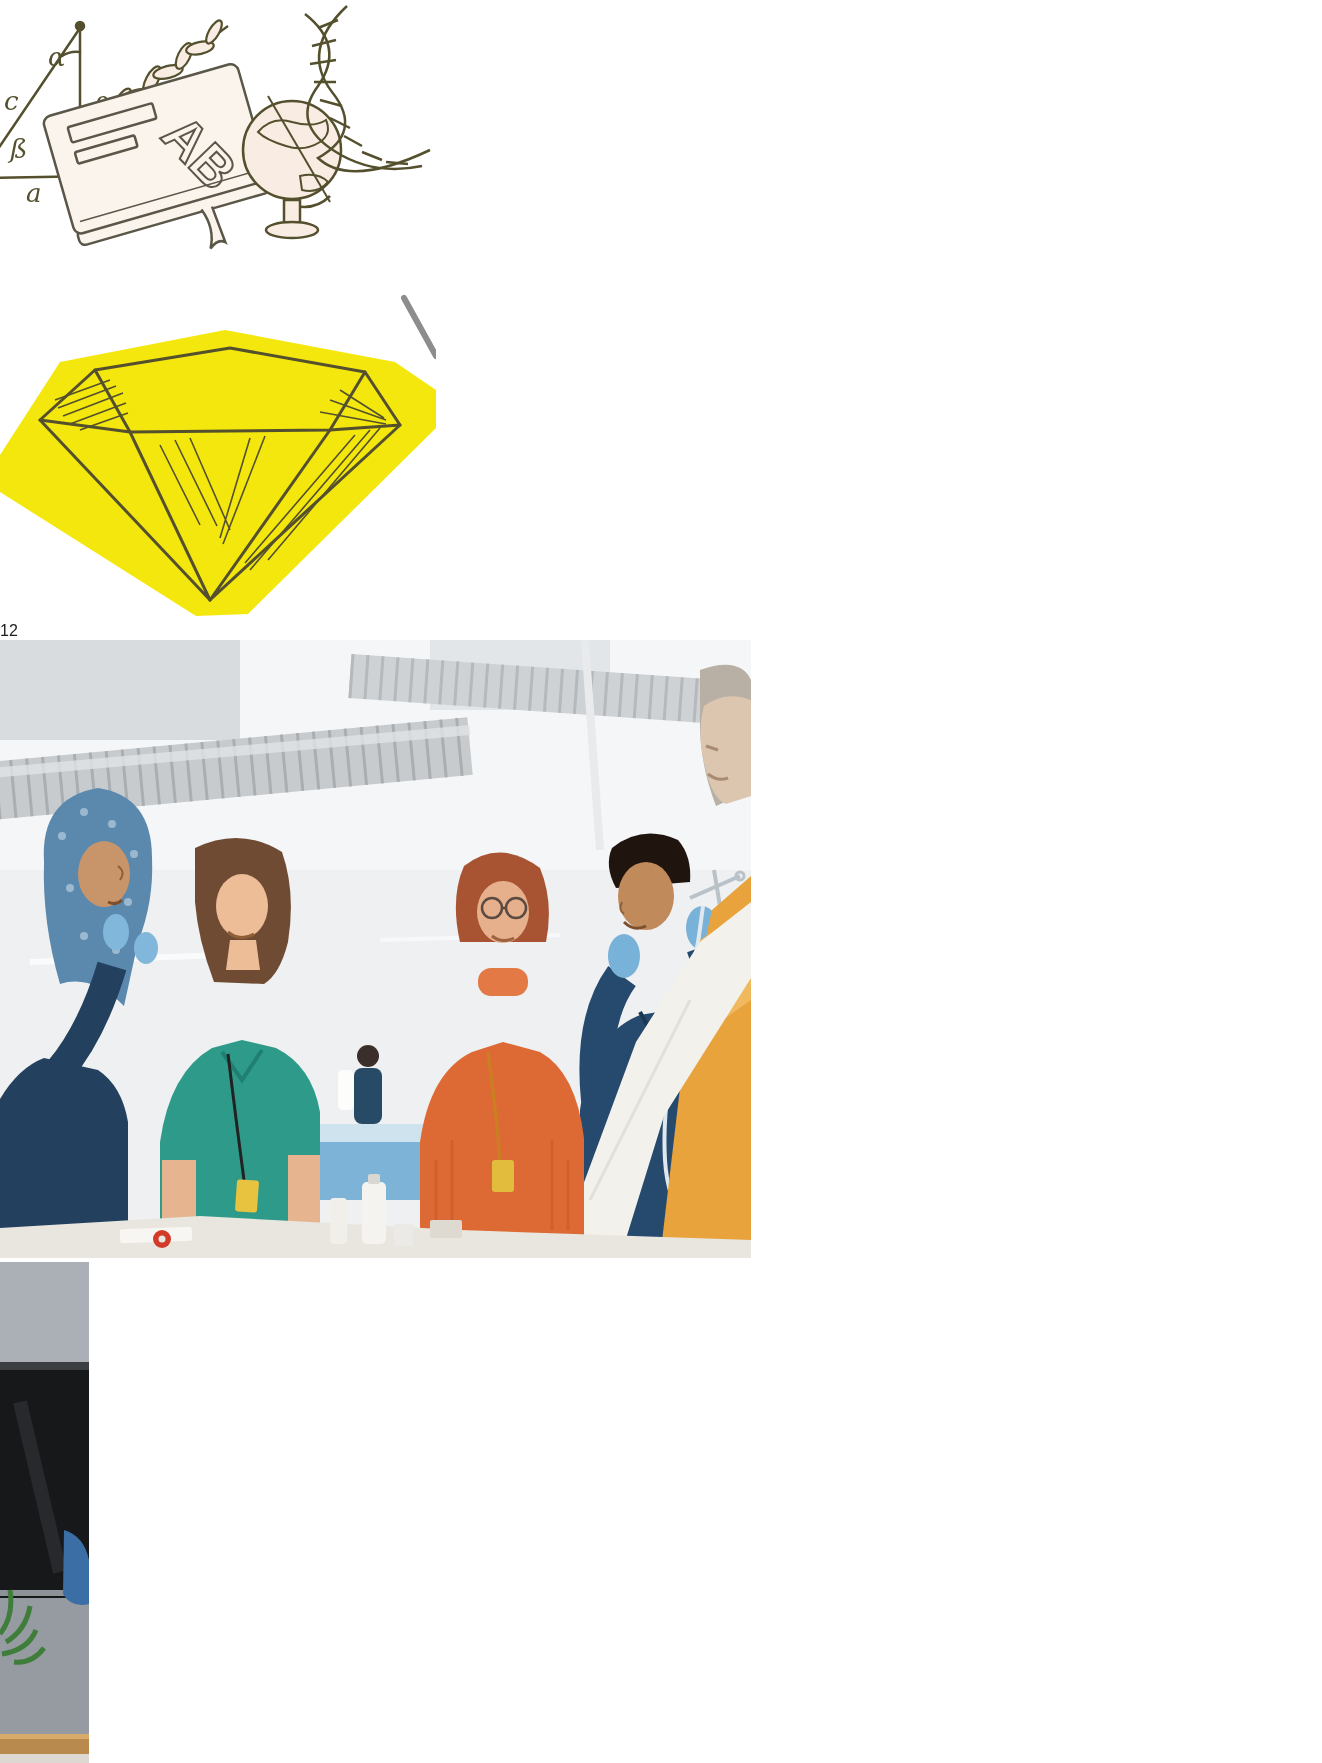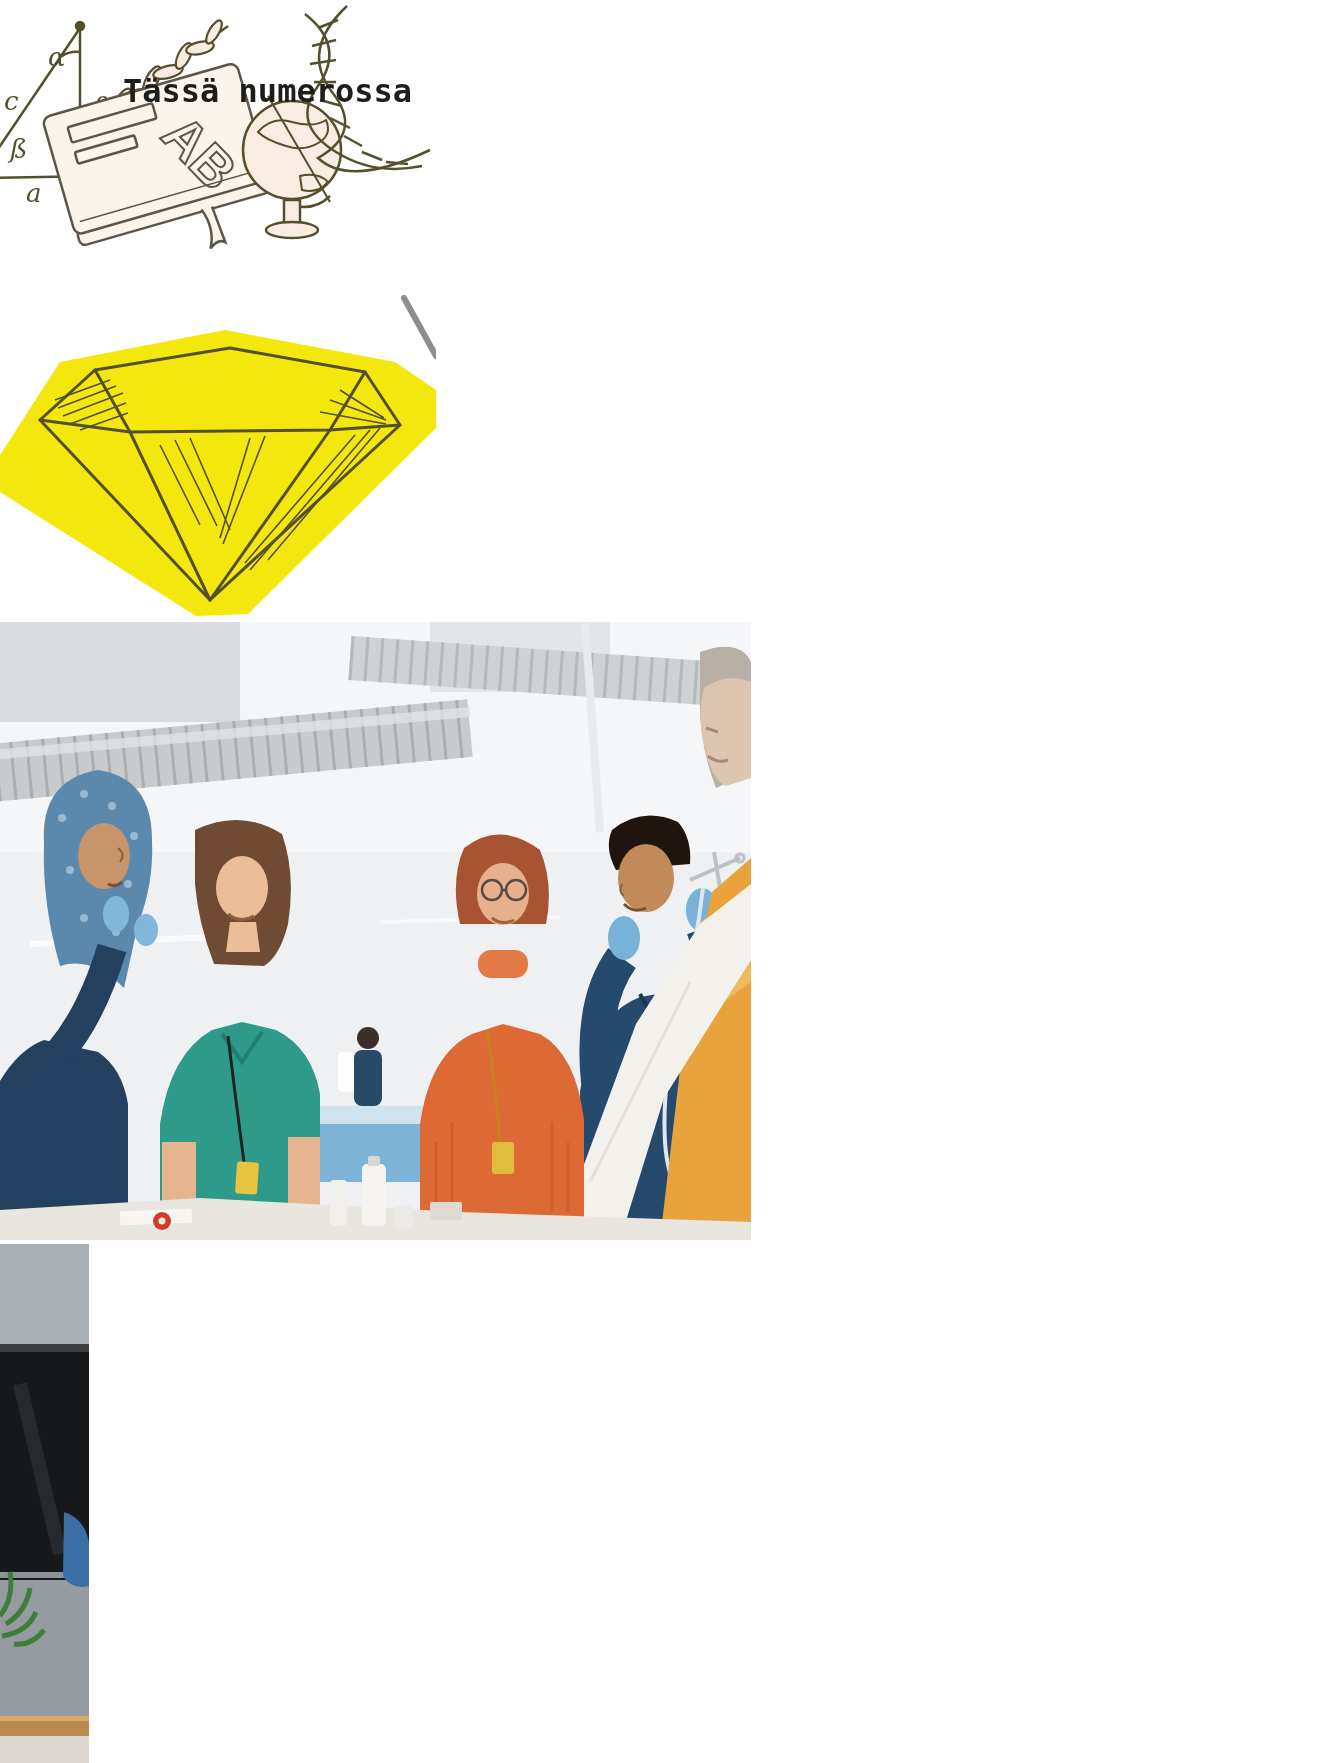--- a/index.html
+++ b/index.html
@@ -21,21 +21,20 @@
   .img-num.dark{left:252px;color:#1c1c1a;}
   .img-num.light{left:512px;color:#ffffff;}
   
   .footer-rule{position:absolute;left:0;top:1699px;width:52px;height:2px;background:#4a4a48;}
 </style>
 </head>
 <body>
 
 <div class="page">
 
-  <h1 class="page-title">Tässä numerossa</h1>
 
   <div class="img left-img">
     <svg width="436" height="618" viewBox="0 0 436 618">
 
       <polygon points="0,455 60,362 225,330 395,362 436,390 436,428 248,614 196,616 0,492" fill="#f4e70e"></polygon>
 
       <g stroke="#54502d" fill="none" stroke-width="3" stroke-linejoin="round" stroke-linecap="round">
         <path d="M95,370 L230,348 L365,372 L330,430 L130,432 Z"></path>
         <path d="M95,370 L40,420 L130,432"></path>
         <path d="M365,372 L400,425 L330,430"></path>
@@ -99,20 +98,21 @@
       </g>
 
       <g stroke="#54502d" fill="none" stroke-width="2.5">
         <path d="M305,14 Q346,46 318,86 Q290,124 336,152 Q374,176 422,166"></path>
         <path d="M347,6 Q300,50 332,92 Q364,132 318,158 Q350,188 430,150"></path>
         <path d="M318,28 l20,-8 M312,46 l24,-6 M310,64 l26,-4 M314,82 l22,0 M320,100 l22,6 M330,118 l20,10 M344,136 l18,10 M362,152 l20,8 M386,162 l22,2"></path>
       </g>
 
       <path d="M404,298 L436,356" stroke="#8d8d8d" stroke-width="6" stroke-linecap="round"></path>
     </svg>
+    <div class="img-num dark">12</div>
   </div>
 
   <div class="img mid-img">
     <svg width="751" height="618" viewBox="0 0 751 618">
       <rect x="0" y="0" width="751" height="618" fill="#eef0f1"></rect>
       <rect x="0" y="0" width="751" height="230" fill="#f5f6f7"></rect>
       <rect x="0" y="0" width="240" height="100" fill="#d9dcdf"></rect>
       <rect x="430" y="0" width="180" height="70" fill="#e3e6e8"></rect>
 
       <line x1="-20" y1="152" x2="470" y2="106" stroke="#c7cbce" stroke-width="58"></line>

